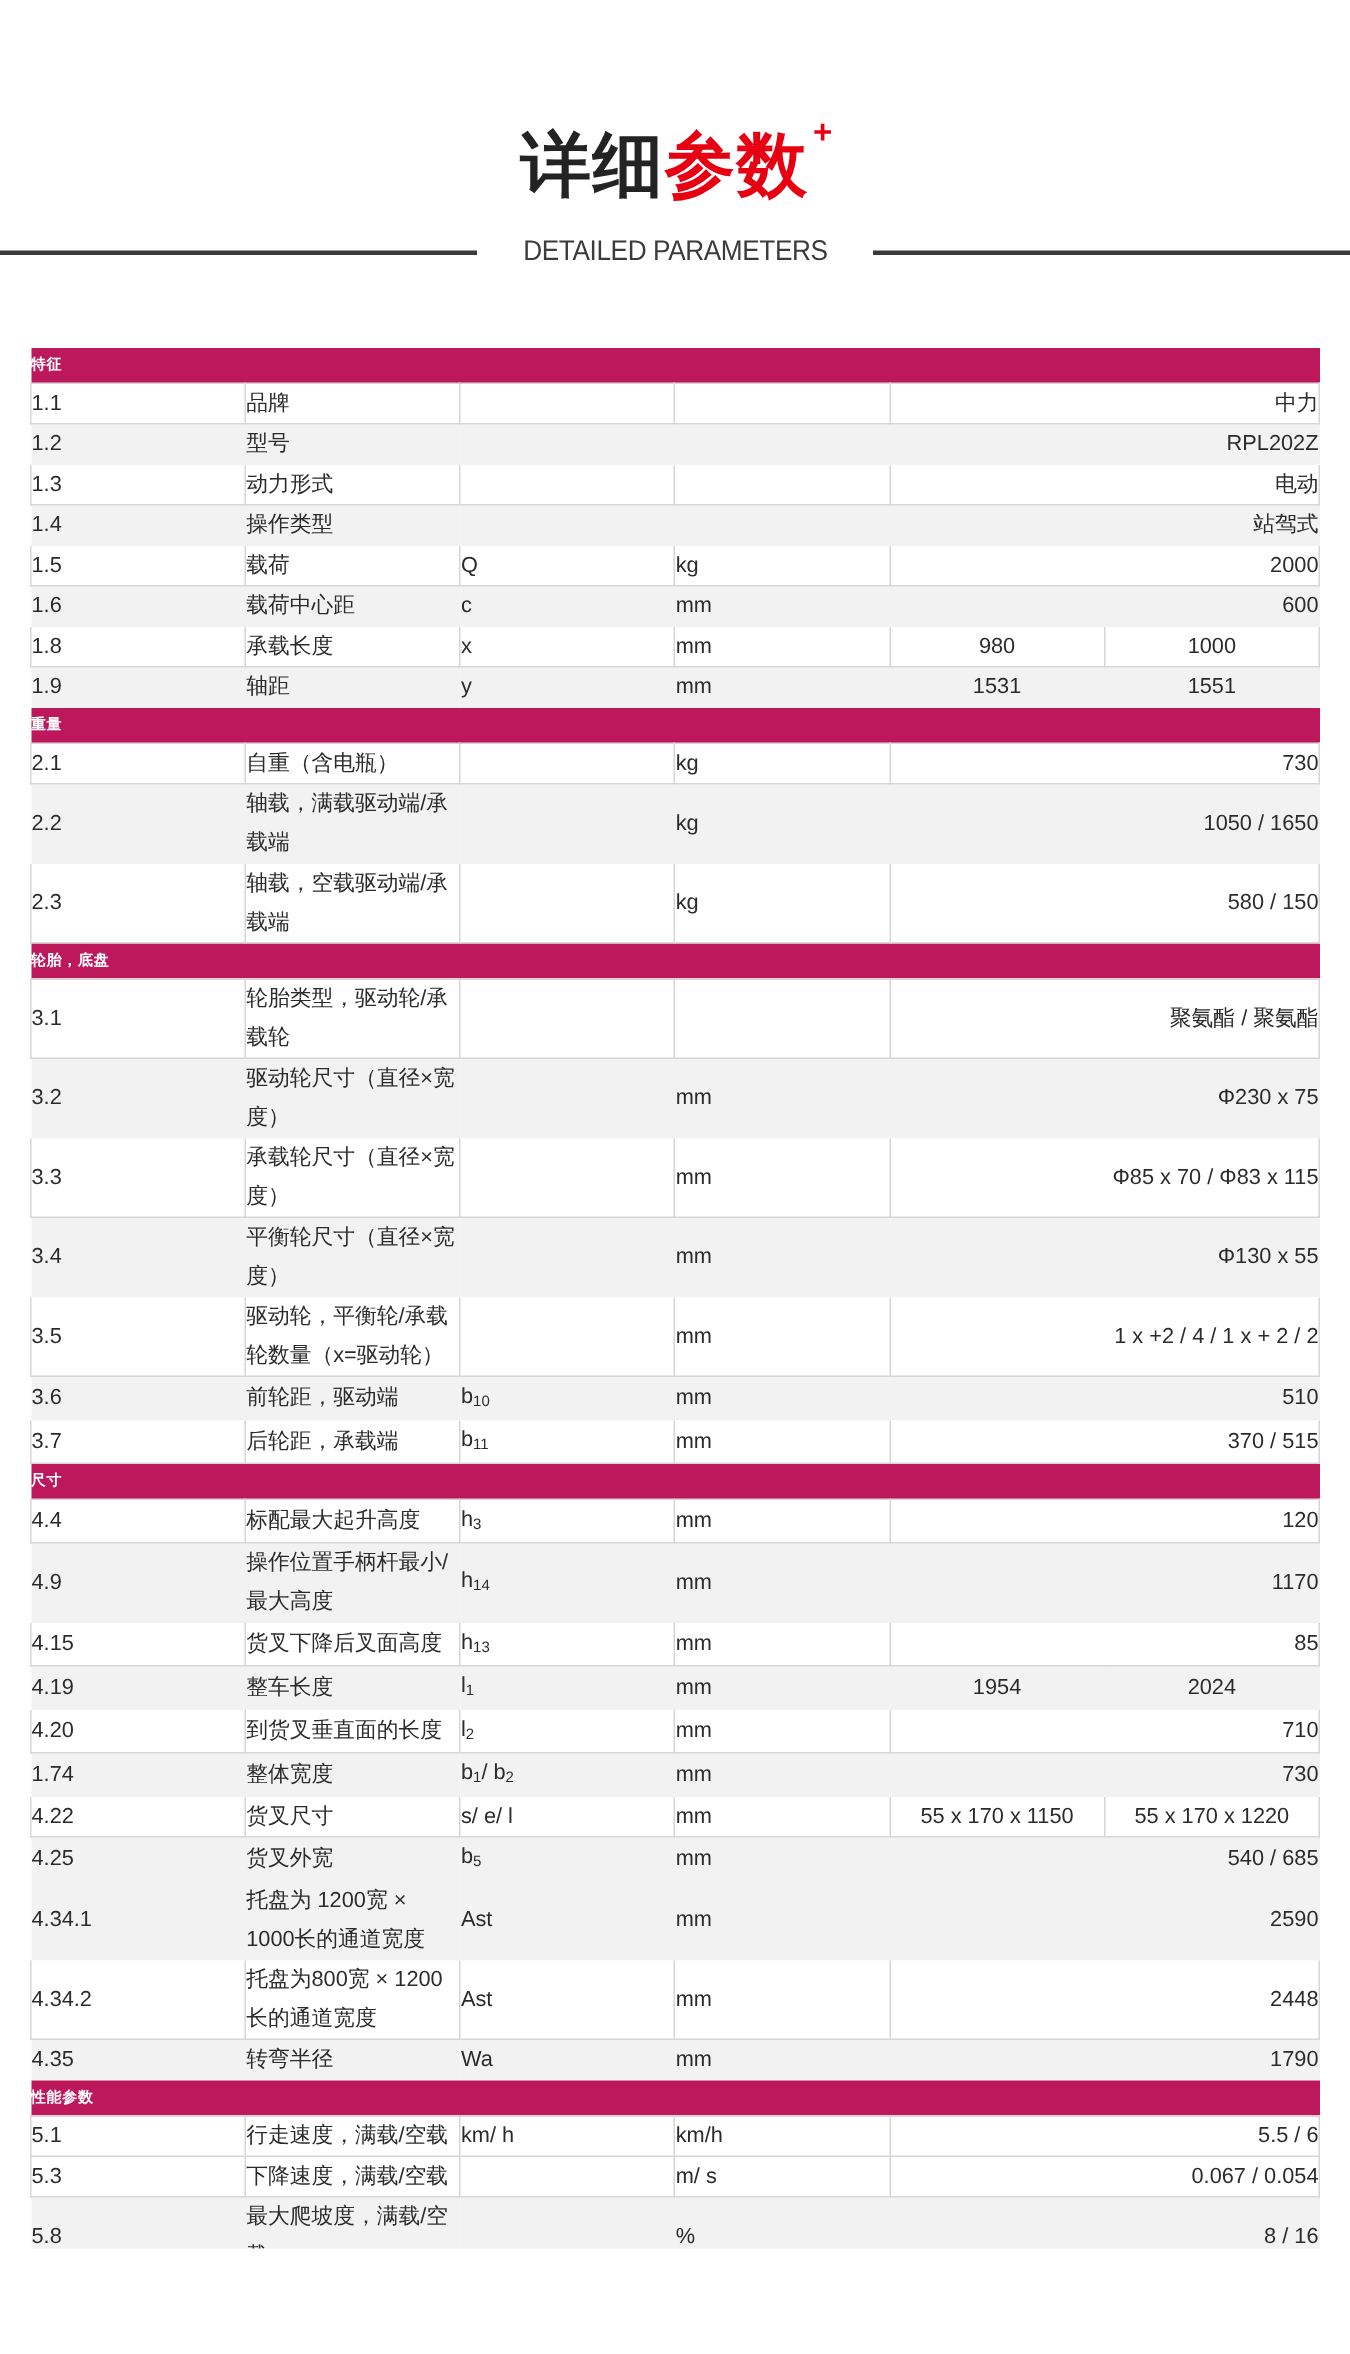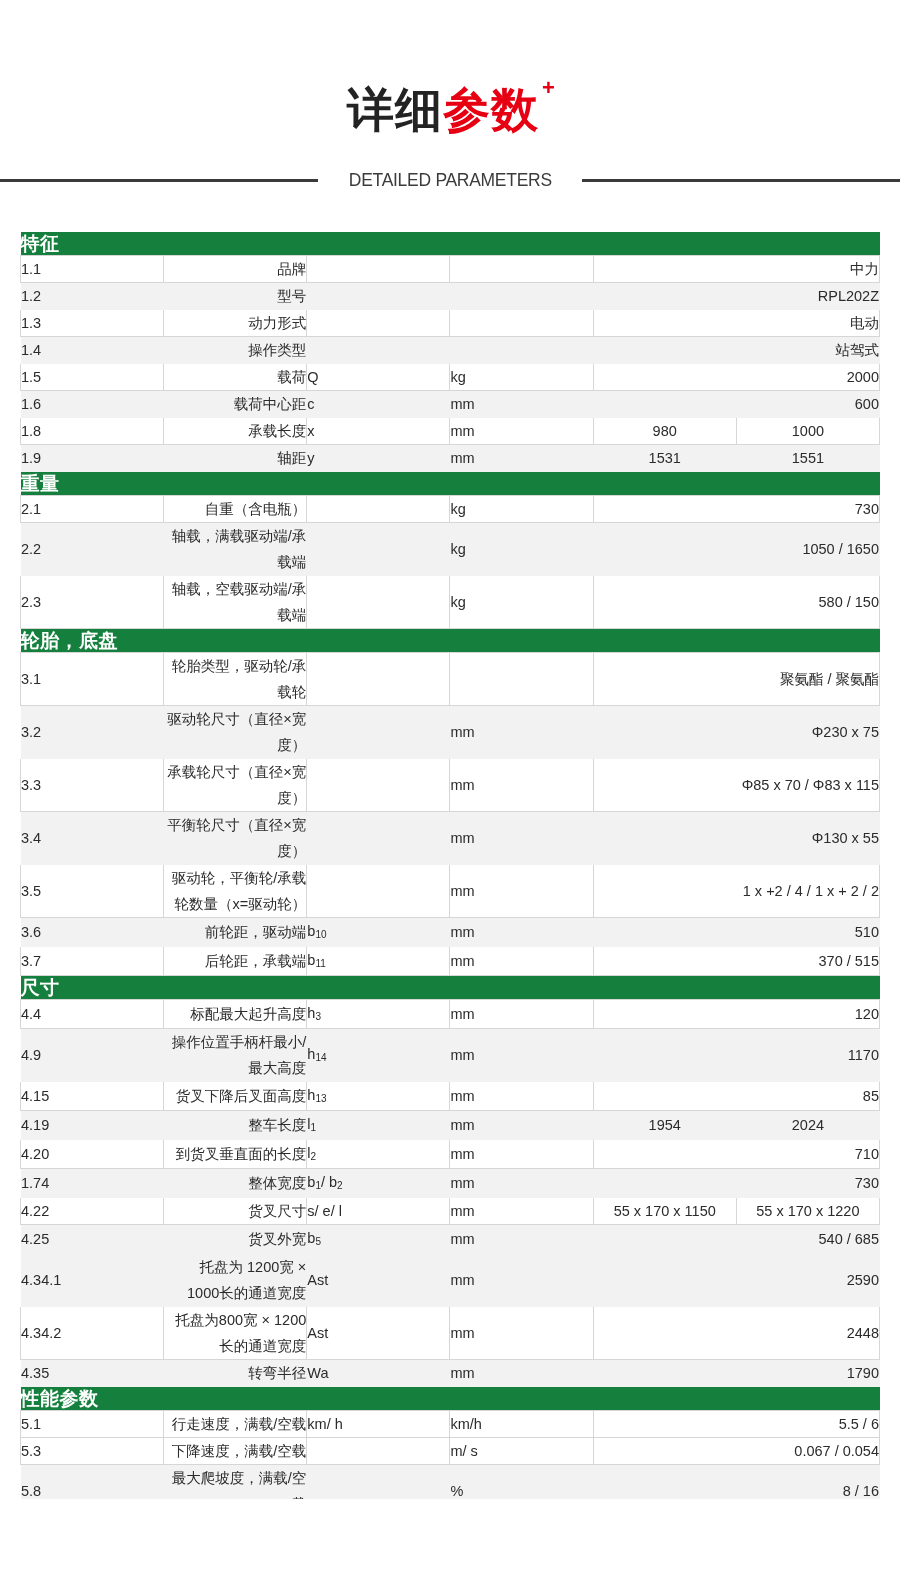--- a/index.html
+++ b/index.html
@@ -31,21 +31,21 @@
   .title-cn .plus {
     color: #e60012;
     font-size: 22px;
     font-weight: bold;
     vertical-align: super;
     position: relative;
     top: -14px;
     left: 3px;
   }
   .subtitle-row {
-    margin-top: 36px;
+    margin-top: 24px;
     display: flex;
     align-items: center;
     justify-content: center;
     width: 900px;
   }
   .rule {
     height: 3px;
     background: #3b3b3b;
     flex: 1 1 auto;
   }
@@ -67,36 +67,36 @@
   }
   table.spec {
     border-collapse: collapse;
     width: 860px;
     table-layout: fixed;
     font-size: 14.5px;
   }
   table.spec td { padding: 0; }
 
   .sec-head td {
-    background: #15803d;
+    background: #be185d;
     color: #ffffff;
     font-weight: bold;
     height: 23px;
     line-height: 23px;
     padding-left: 6px;
-    font-size: 19px;
+    font-size: 10px;
     letter-spacing: 0.5px;
   }
 
   tr.r td { height: 26px; line-height: 26px; }
   tr.odd td { background: #ffffff; border: 1px solid #d6d6d6; }
   tr.even td { background: #f2f2f2; border: 1px solid transparent; }
 
   td.idx   { width: 65px;  padding-left: 7px; text-align: left; }
-  td.name  { width: 345px; padding-left: 7px; text-align: right; }
+  td.name  { width: 345px; padding-left: 7px; text-align: left; }
   td.sym   { width: 59px;  padding-left: 6px; text-align: left; }
   td.unit  { width: 59px;  padding-left: 7px; text-align: left; }
   td.val   { text-align: right; }
   td.val1  { width: 166px; text-align: center; }
   td.val2  { width: 166px; text-align: center; }
 
   tr.even td.idx, tr.even td.name, tr.even td.sym,
   tr.even td.unit, tr.even td.val, tr.even td.val1, tr.even td.val2 {
     border-left-color: transparent;
     border-right-color: transparent;

